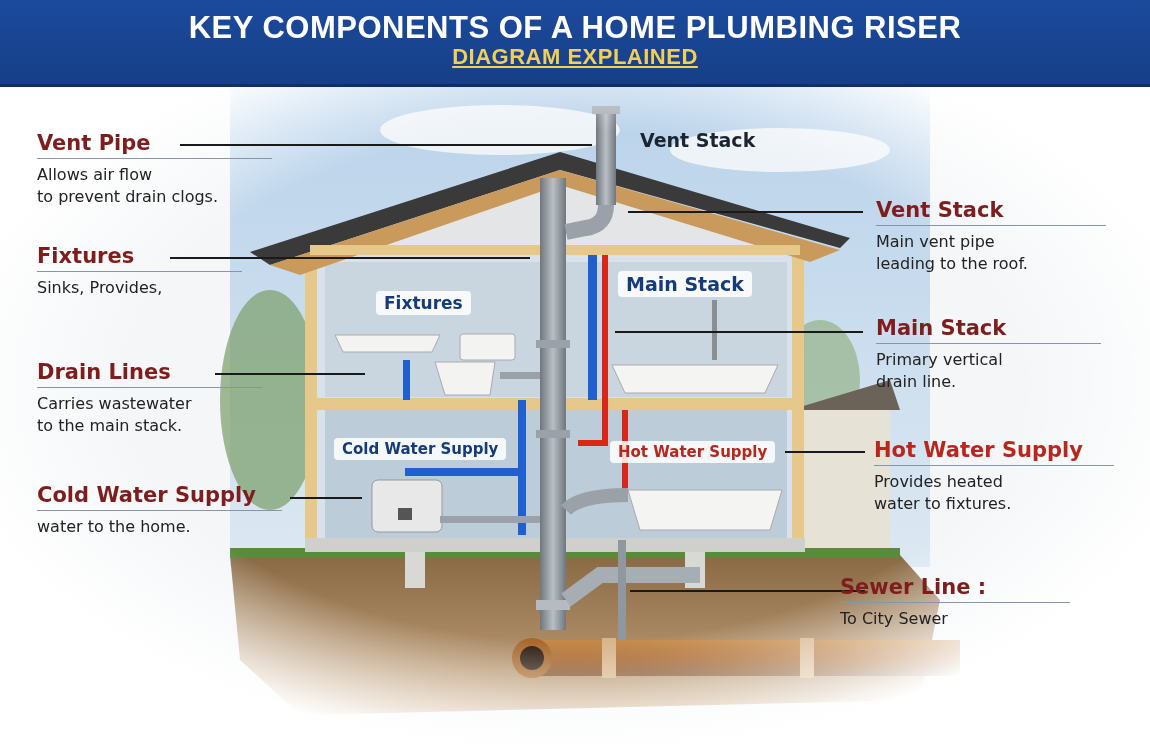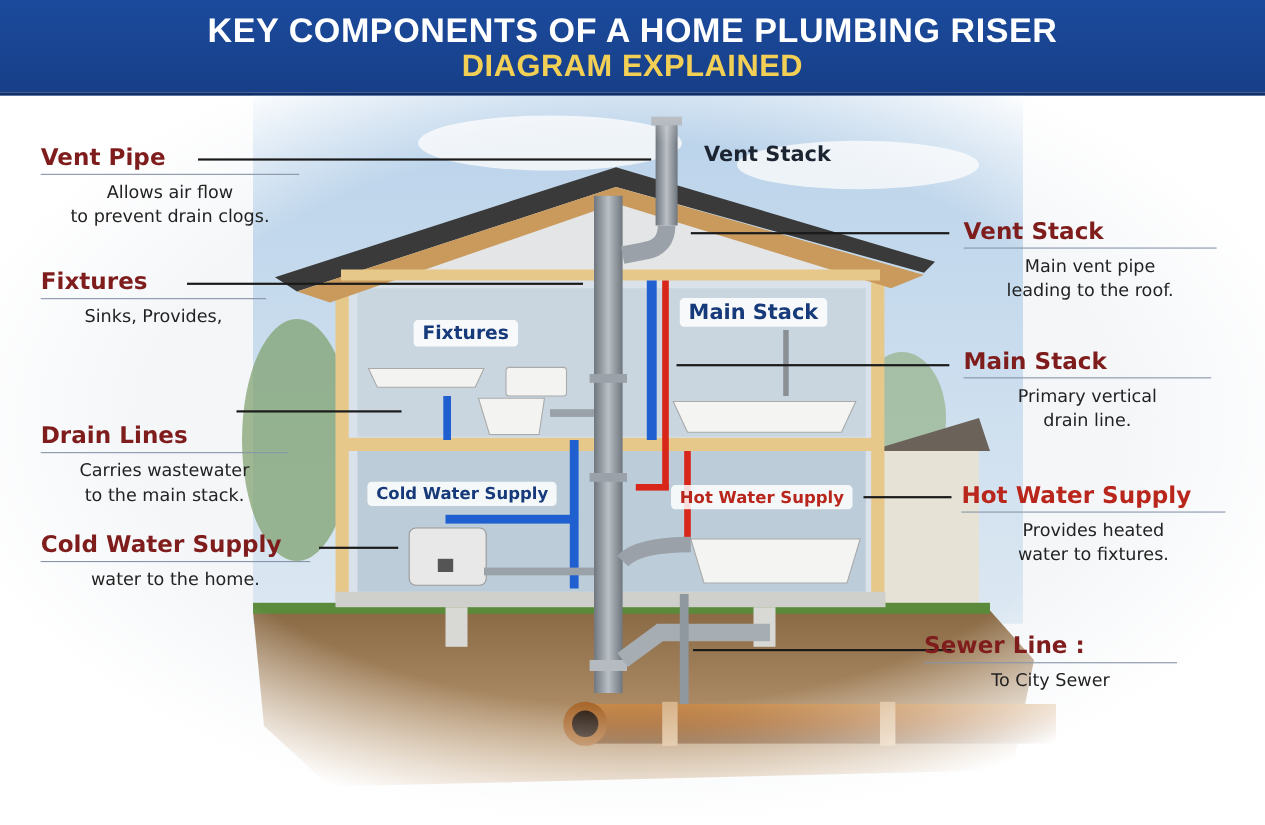--- a/index.html
+++ b/index.html
@@ -1,25 +1,25 @@
 <!DOCTYPE html>
 <html><head>
 <meta charset="utf-8">
 <style>
   html,body{margin:0;padding:0;}
   body{width:1150px;height:750px;overflow:hidden;position:relative;background:#f4f6f8;font-family:"DejaVu Sans",sans-serif;}
   .header{position:absolute;left:0;top:0;width:1150px;height:84px;background:linear-gradient(#1b4a9c,#173f88);border-bottom:3px solid #0f2f6a;text-align:center;}
   .title1{position:absolute;left:0;width:100%;top:10px;color:#fff;font-family:"Liberation Sans",sans-serif;font-weight:bold;font-size:31px;letter-spacing:0.5px;}
-  .title2{position:absolute;left:0;width:100%;top:44px;color:#f2cf55;font-family:"Liberation Sans",sans-serif;font-weight:bold;font-size:28px;letter-spacing:0.5px;}
+  .title2{position:absolute;left:0;width:100%;top:44px;color:#f2cf55;font-family:"Liberation Sans",sans-serif;font-weight:bold;font-size:22px;letter-spacing:0.5px;text-decoration:underline;}
   .scene{position:absolute;left:0;top:87px;width:1150px;height:663px;}
   .callout{position:absolute;}
   .callout .h{font-weight:bold;font-size:21px;color:#7f1d1d;white-space:nowrap;}
   .callout .h.red{color:#b8261c;}
   .callout .rule{height:1px;background:#8895a8;margin:3px 0 5px 0;}
-  .callout .d{font-size:16px;color:#222;line-height:22px;text-align:center;}
+  .callout .d{font-size:16px;color:#222;line-height:22px;}
   .line{position:absolute;height:2px;background:#1a1a1a;}
   .tag{position:absolute;background:rgba(255,255,255,0.85);border-radius:4px;padding:2px 8px;font-weight:bold;white-space:nowrap;}
 </style>
 </head>
 <body>
 
 <div class="header">
   <div class="title1">KEY COMPONENTS OF A HOME PLUMBING RISER</div>
   <div class="title2">DIAGRAM EXPLAINED</div>
 </div>
@@ -138,21 +138,21 @@
     <div class="h">Vent Pipe</div>
     <div class="rule"></div>
     <div class="d">Allows air flow</div>
     <div class="d">to prevent drain clogs.</div>
   </div>
   <div class="callout" style="left:37px;top:157px;width:205px;">
     <div class="h">Fixtures</div>
     <div class="rule"></div>
     <div class="d">Sinks, Provides,</div>
   </div>
-  <div class="callout" style="left:37px;top:273px;width:225px;margin-top:24px;">
+  <div class="callout" style="left:37px;top:273px;width:225px;">
     <div class="h">Drain Lines</div>
     <div class="rule"></div>
     <div class="d">Carries wastewater</div>
     <div class="d">to the main stack.</div>
   </div>
   <div class="callout" style="left:37px;top:396px;width:245px;">
     <div class="h">Cold Water Supply</div>
     <div class="rule"></div>
     <div class="d">water to the home.</div>
   </div>

